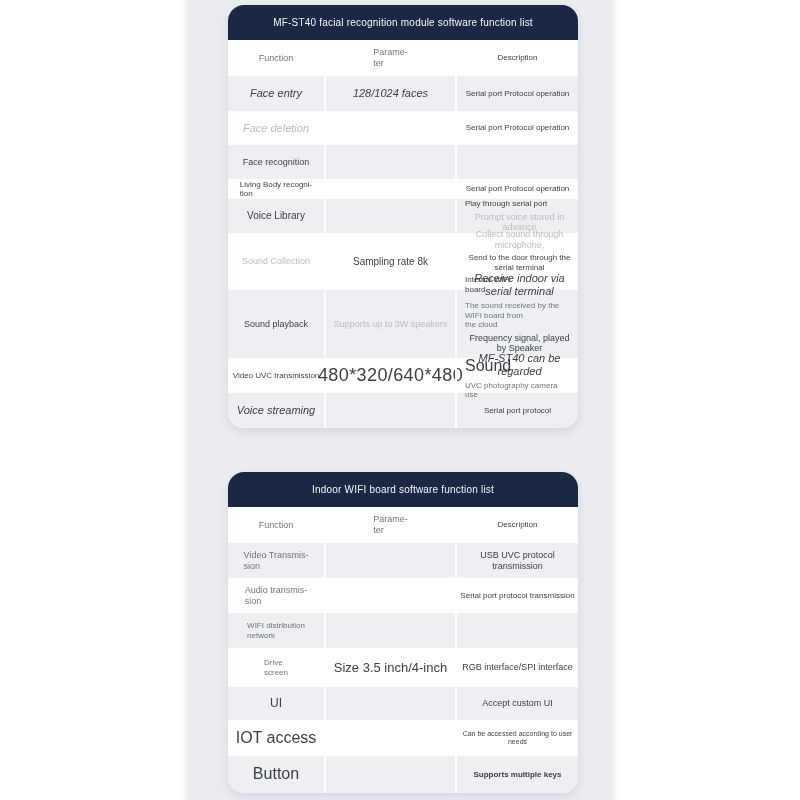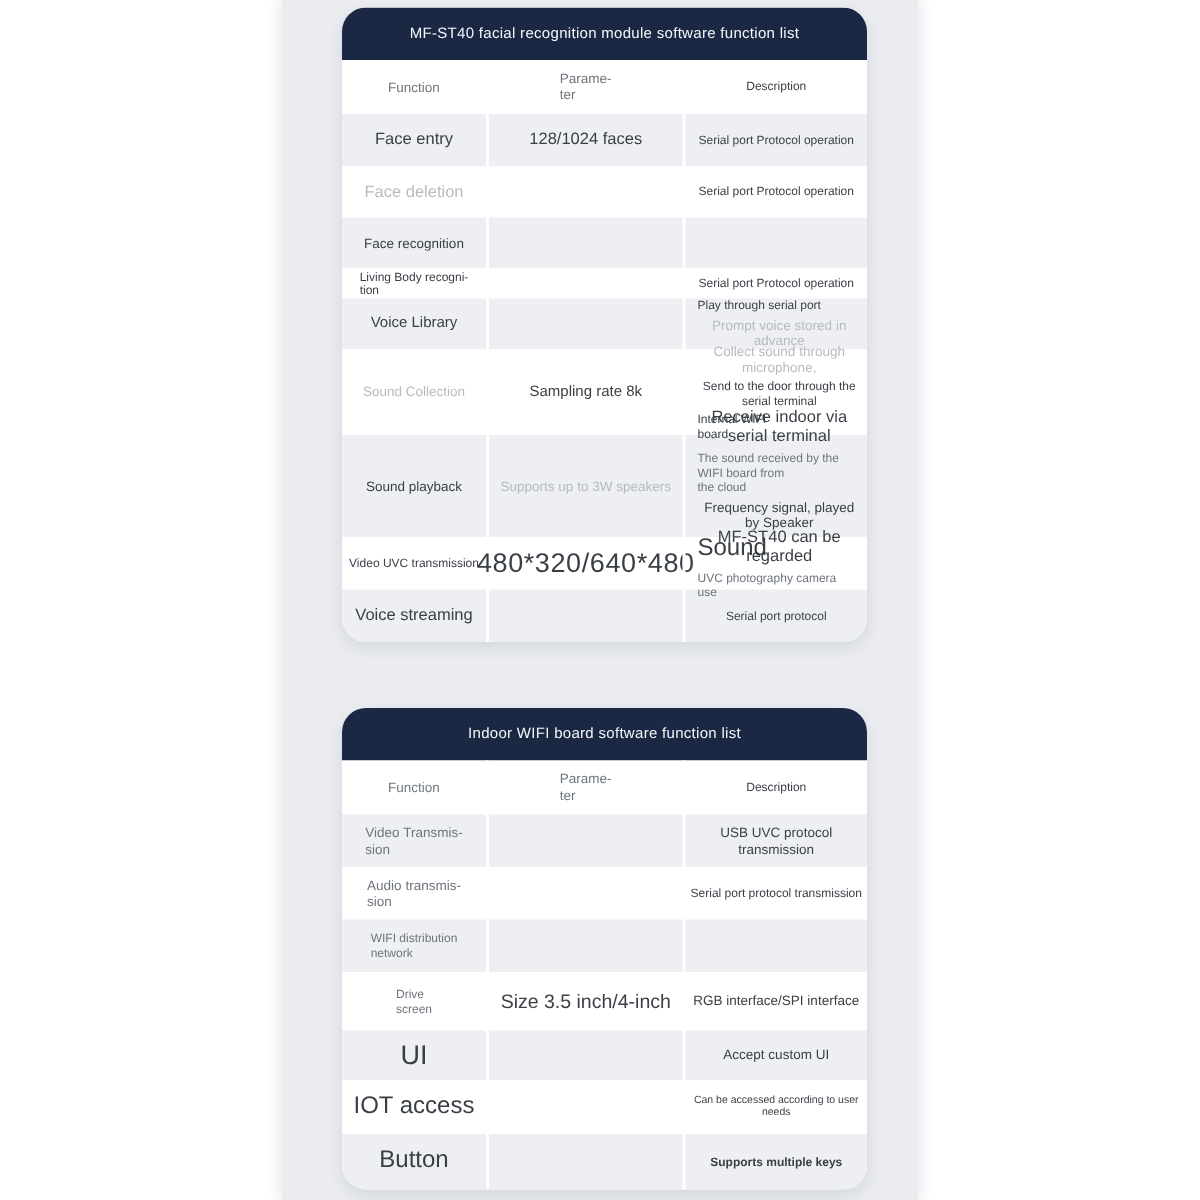--- a/index.html
+++ b/index.html
@@ -18,22 +18,22 @@
   .cell.c0 { width: 96px; }
   .cell.c1 { width: 131px; border-left: 2px solid #ffffff; }
   .cell.c2 { width: 123px; border-left: 2px solid #ffffff; }
   .cell.a-center { align-items: center; text-align: center; }
   .cell.a-left { align-items: flex-start; text-align: left; padding-left: 8px; padding-right: 4px; }
   .cell.a-center .ln { text-align: left; }
   .ln { white-space: pre-line; line-height: 1.18; margin: 1.5px 0; }
   .ln.one { text-align: center !important; }
   
   .t7 { font-size: 7px; } .t8 { font-size: 8px; } .t9 { font-size: 9px; }
-  .t10 { font-size: 10px; } .t11 { font-size: 11px; } .t12 { font-size: 16px; }
-  .t13 { font-size: 13px; } .t16 { font-size: 18px; } .t18 { font-size: 18px; letter-spacing: .4px; }
+  .t10 { font-size: 10px; } .t11 { font-size: 11px; font-style: italic; } .t12 { font-size: 16px; }
+  .t13 { font-size: 13px; } .t16 { font-size: 12px; } .t18 { font-size: 18px; letter-spacing: .4px; }
   
   .dark { color: #3a3f46; } .mid { color: #6f757d; } .light { color: #b7bbc1; }
   .b { font-weight: bold; }
 </style>
 </head>
 <body>
 
 <div class="panel">
   <div id="cards">
       <div class="card" style="top: 5px;">

